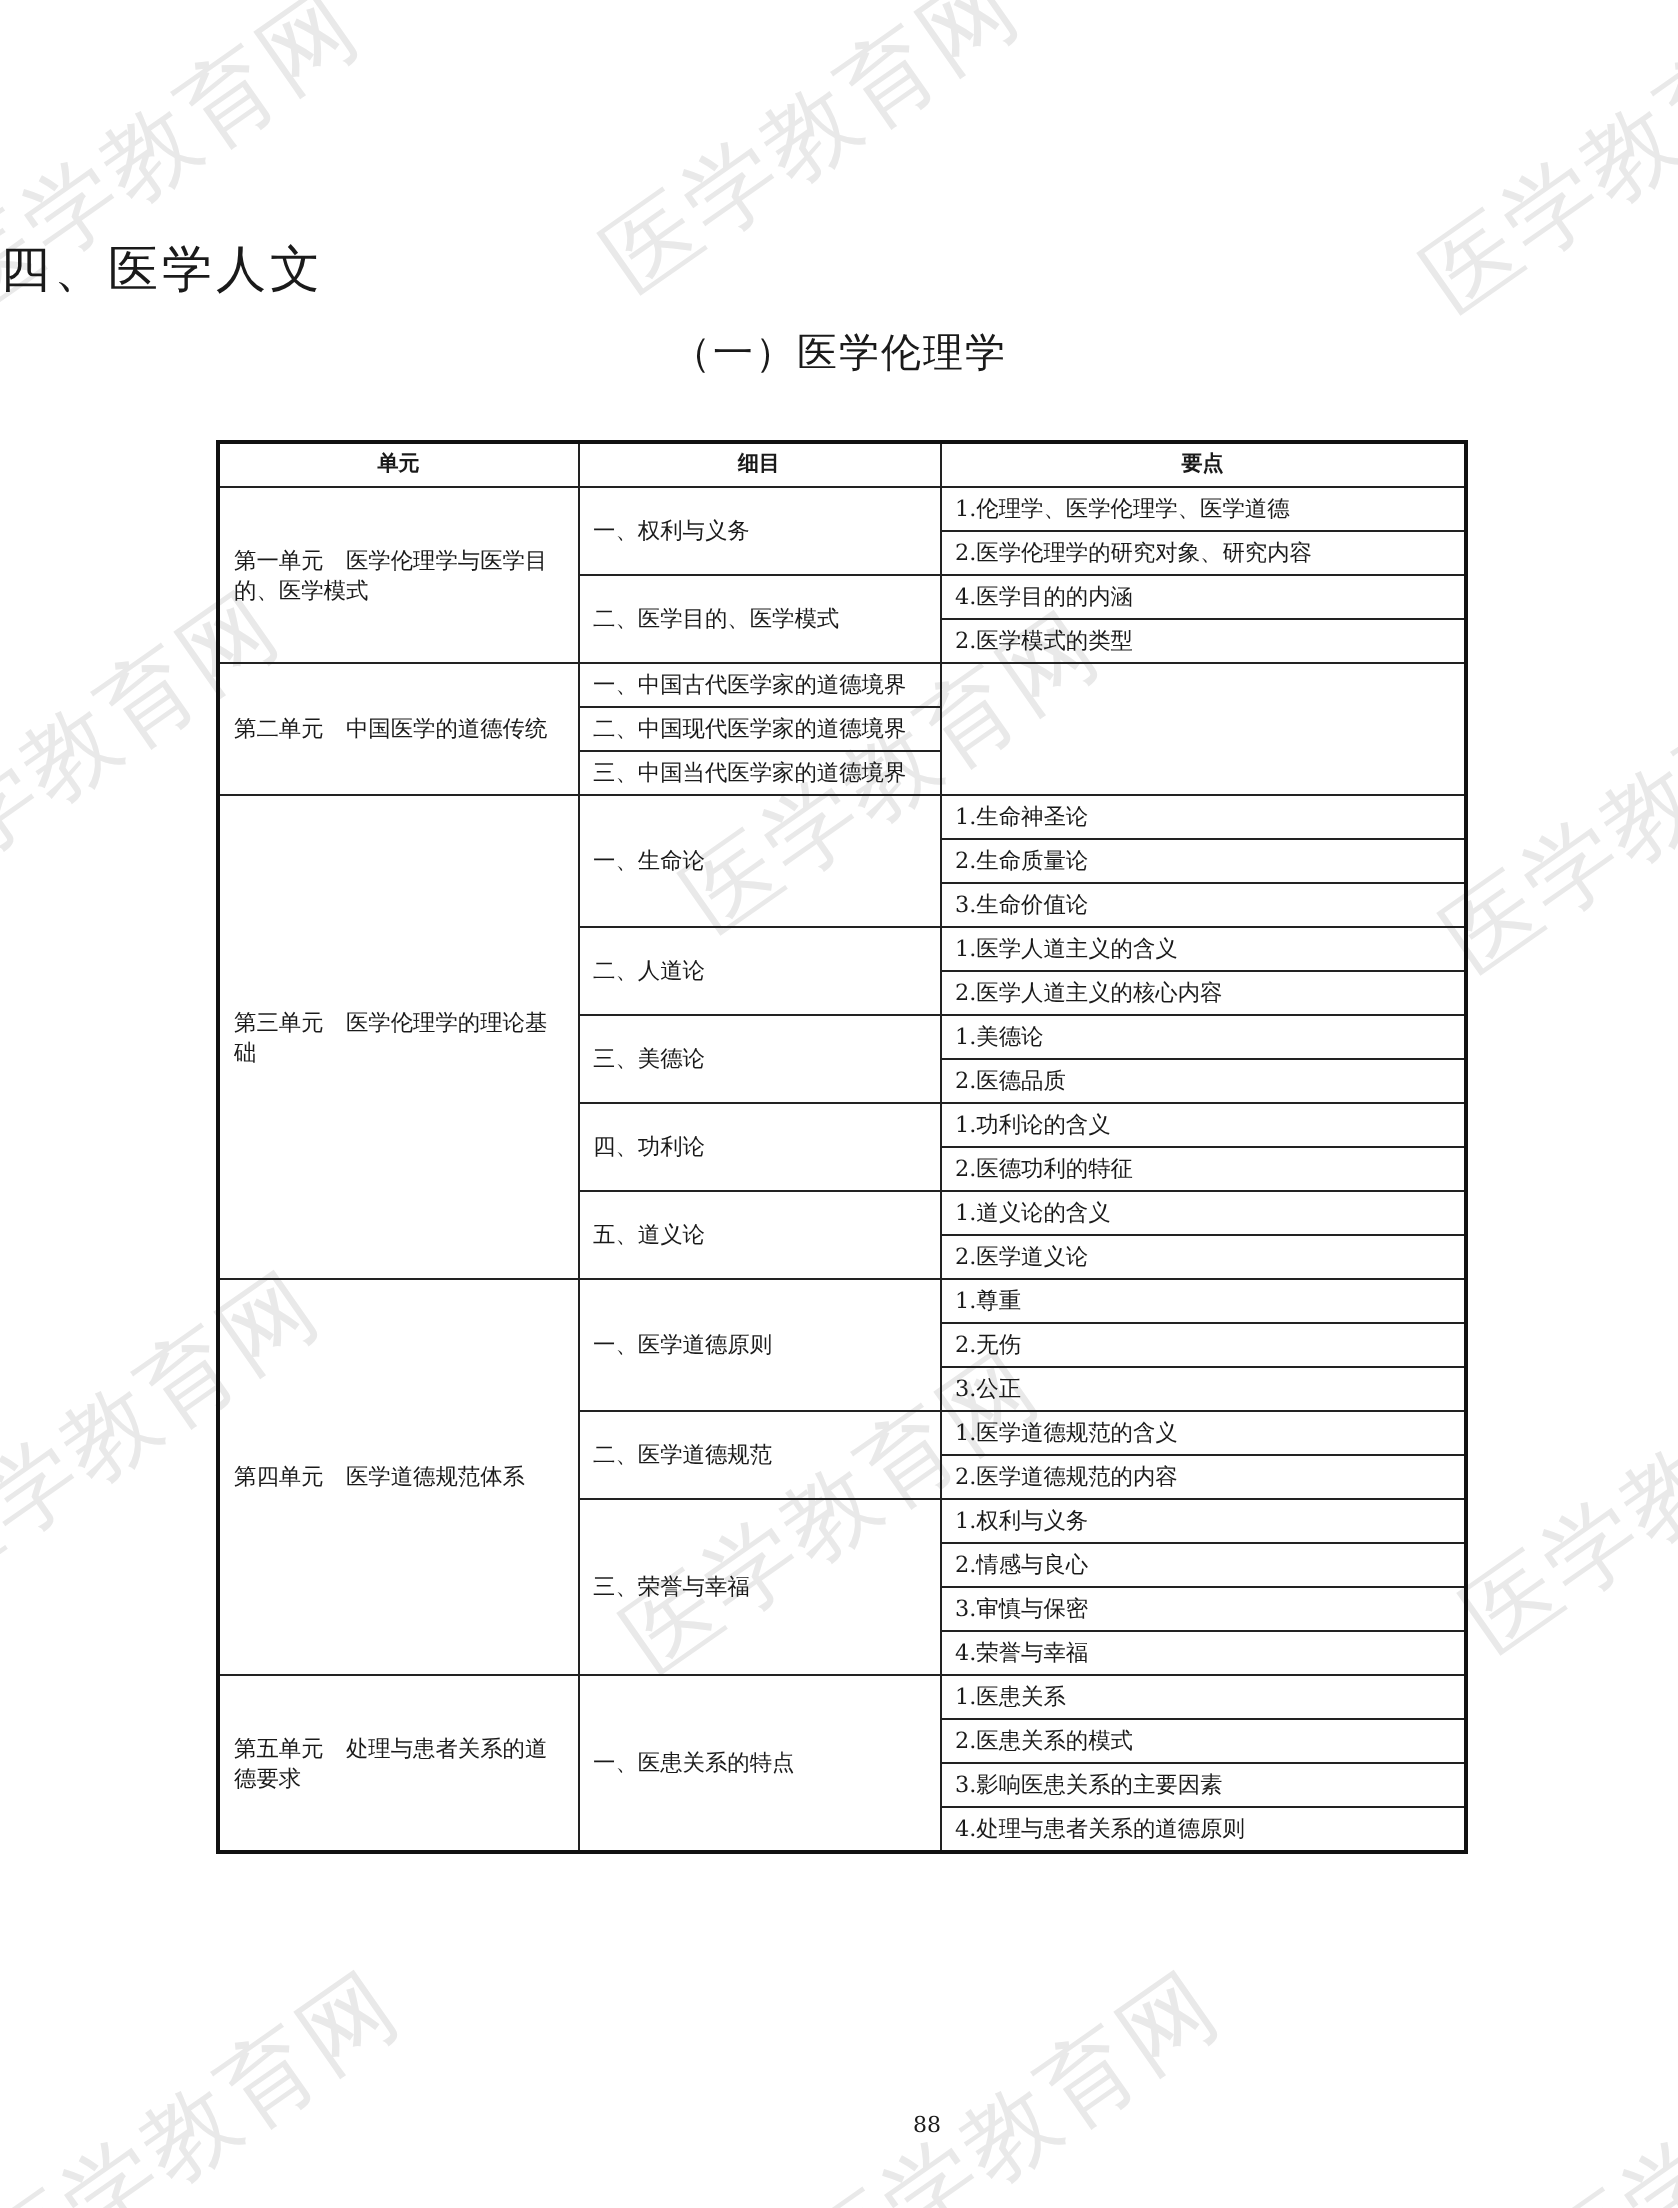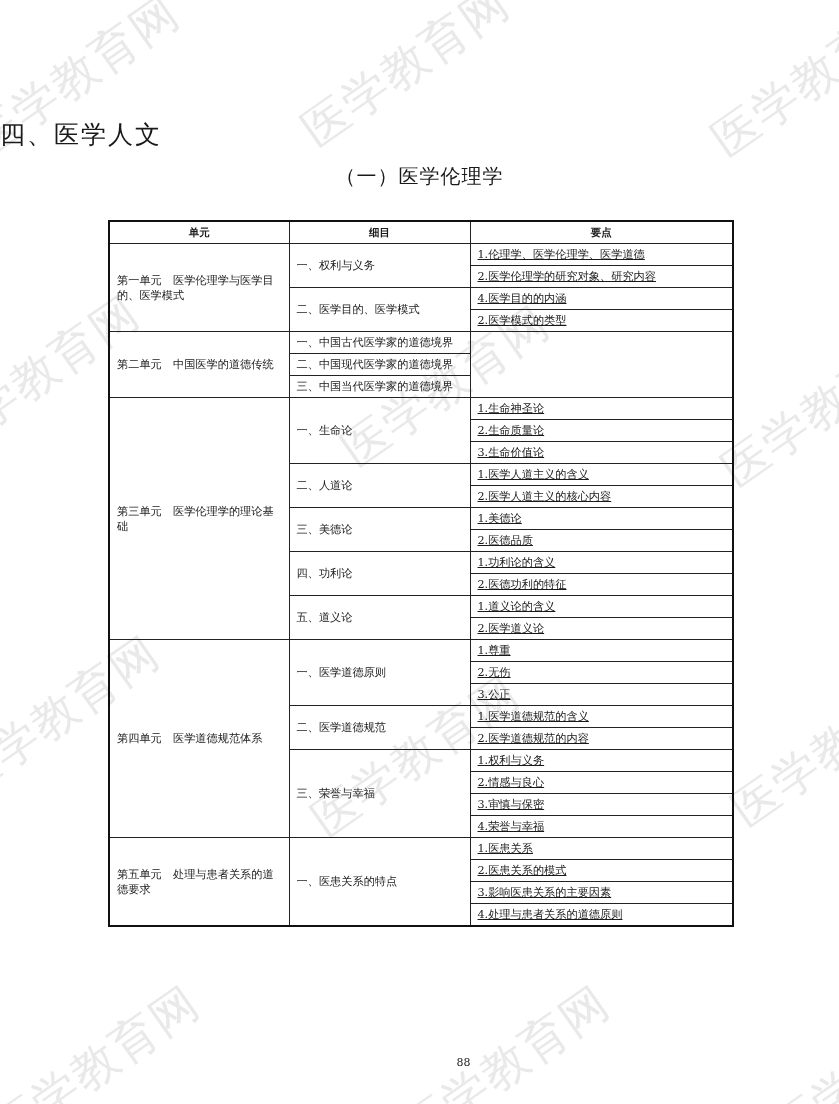--- a/index.html
+++ b/index.html
@@ -27,21 +27,21 @@
   }
   table.outline col.c1 { width:180px; }
   table.outline col.c2 { width:181px; }
   table.outline col.c3 { width:263px; }
   table.outline th, table.outline td {
     border:1px solid #222; padding:0 7px; height:21px; vertical-align:middle; line-height:15px;margin-left:22px;
   }
   table.outline { border:2px solid #111; }
   table.outline th { font-family:"DejaVu Sans", sans-serif; font-weight:bold; font-size:10.5px; text-align:center; height:21px; }
   td.unit { vertical-align:middle; padding-right:10px; }
-  td.point { padding-left:5px;text-decoration:underline; }
+  td.point { padding-left:5px; }
   .page-number {
     position:absolute; top:1056px; left:0; width:839px; text-align:center; font-size:11px;padding-left:44px;
   }
 </style>
 </head>
 <body>
 
 <div class="watermark-layer">
   <div class="wm" style="left:-40px;top:120px;">医学教育网</div>
   <div class="wm" style="left:290px;top:110px;">医学教育网</div>

